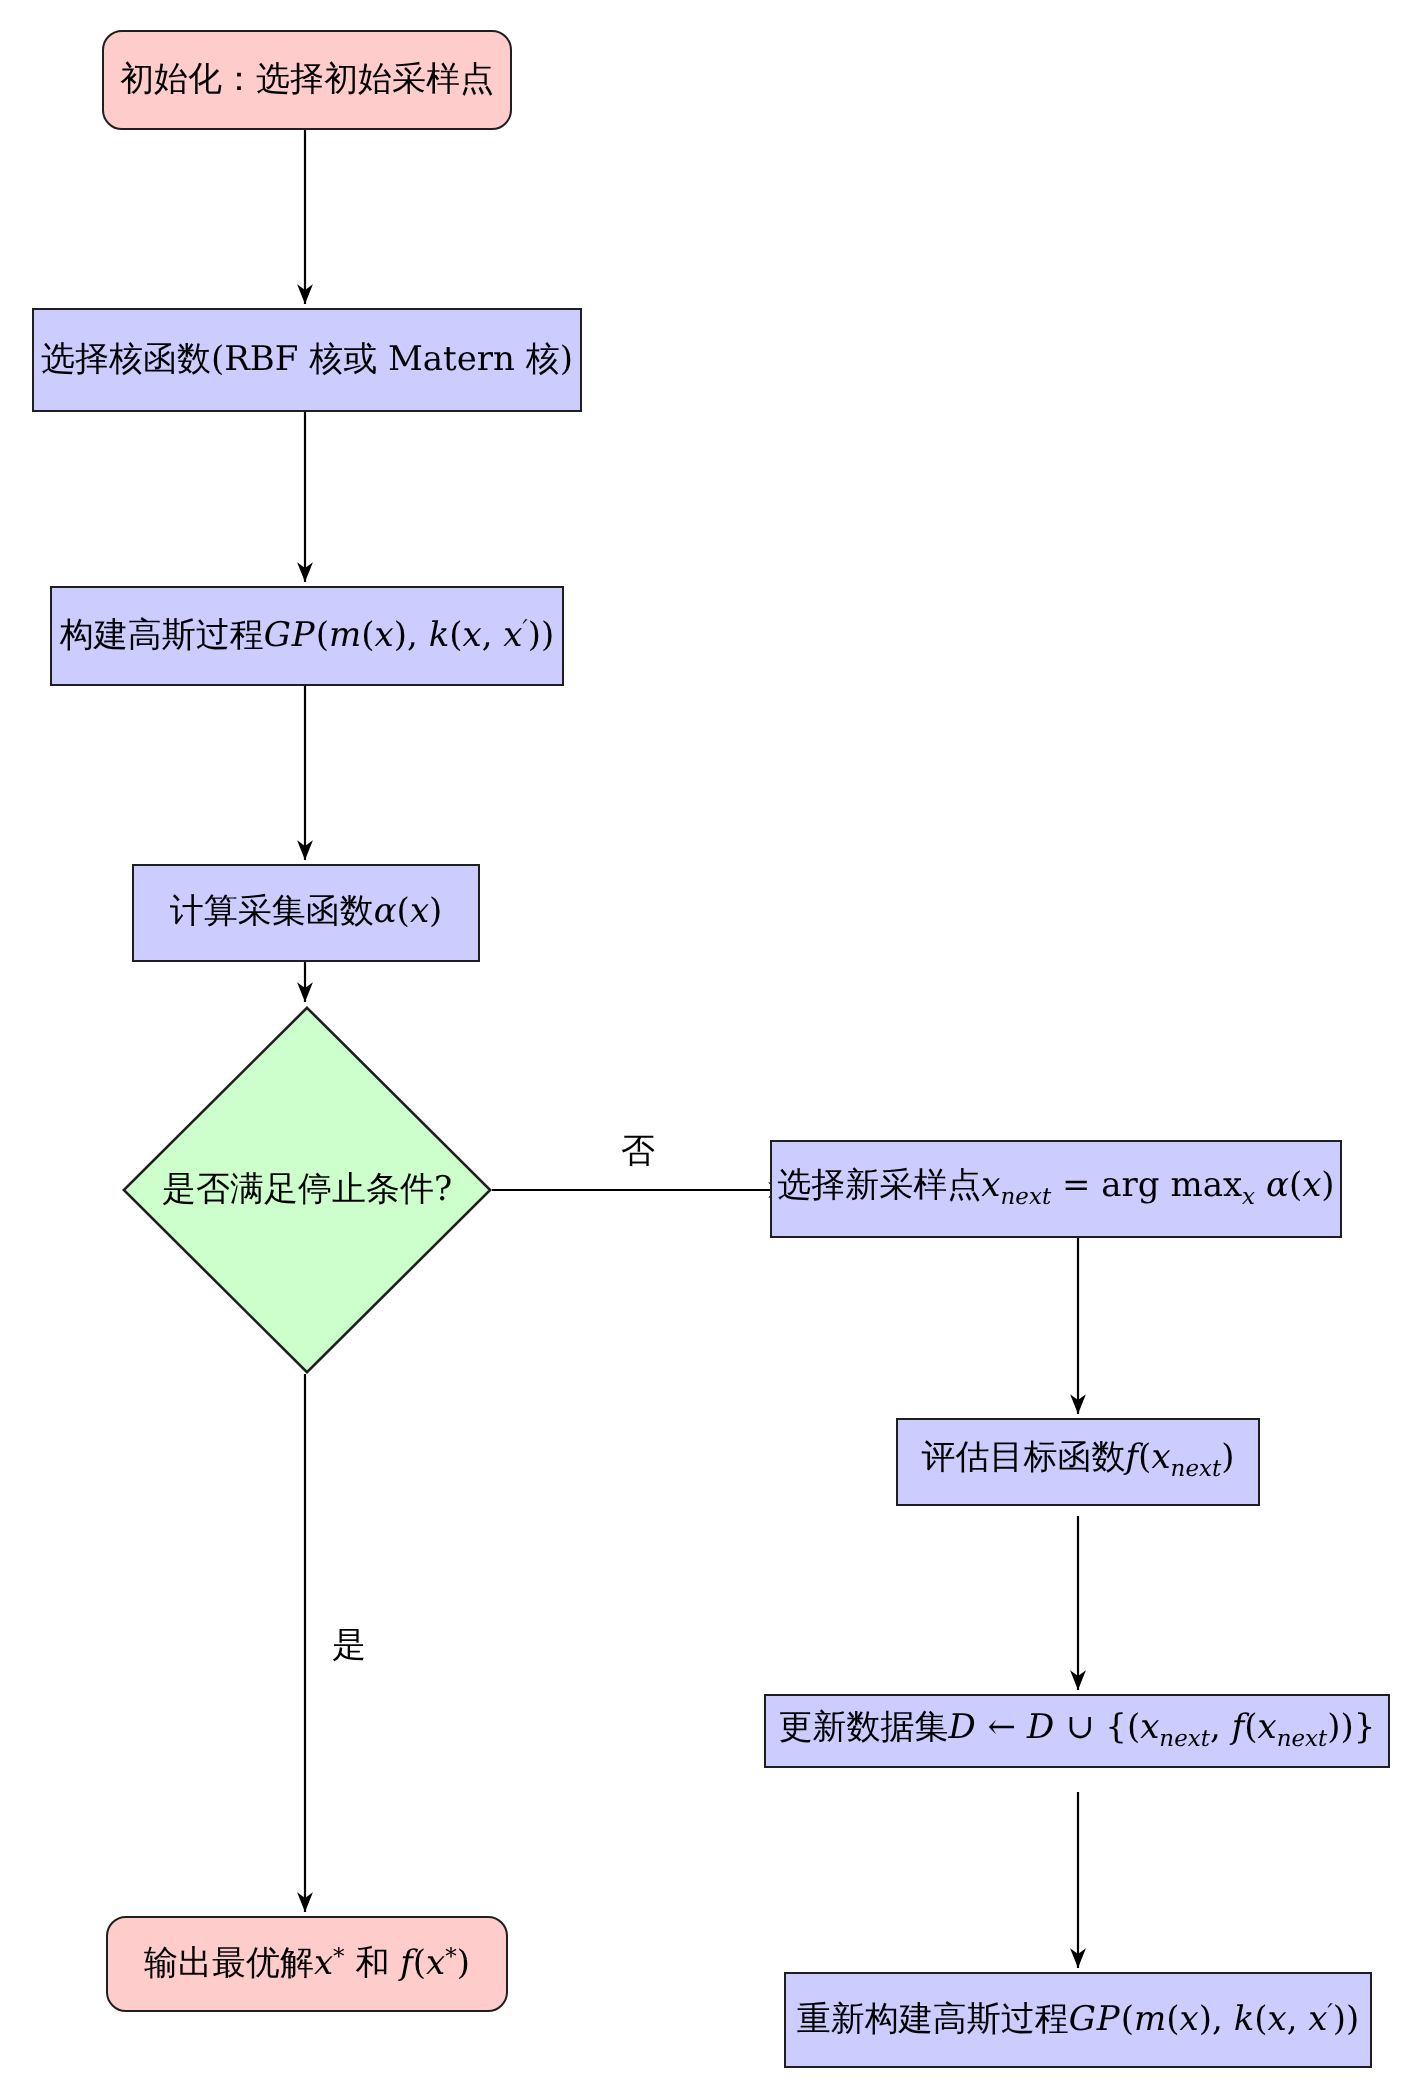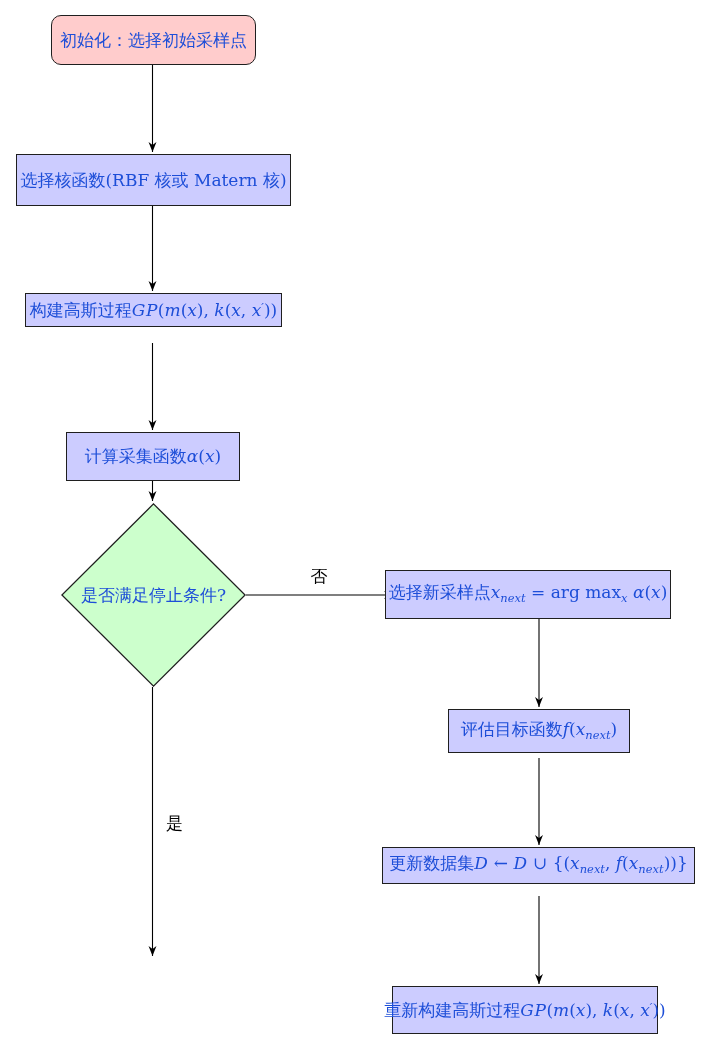--- a/index.html
+++ b/index.html
@@ -11,21 +11,21 @@
     overflow:hidden;
   }
   svg.edges { position:absolute; left:0; top:0; width:705px; height:1046px; pointer-events:none; }
   .edge { stroke:var(--arrow-color,#000); stroke-width:1.1; fill:none; }
   .arrowhead-path { fill:var(--arrow-color,#000); }
 
   .node {
     position:absolute; box-sizing:border-box;
     display:flex; align-items:center; justify-content:center;
     border:1.2px solid var(--border-color,#1f1f1f);
-    font-size:17px; color:#1d4ed8; white-space:nowrap;
+    font-size:17px; color:#000000; white-space:nowrap;
     line-height:1;
   }
   .terminator { border-radius:10px; background:var(--terminal-fill,#ffcccc); }
   .process    { background:var(--process-fill,#ccccff); }
   .decision   { border:none; background:transparent; }
   .decision .diamond-shape { position:absolute; left:0; top:0; width:100%; height:100%; }
   .decision .diamond-shape polygon { fill:var(--decision-fill,#ccffcc); stroke:var(--border-color,#1f1f1f); stroke-width:1.3; }
   .decision .node-text { position:relative; }
   .node-text { display:inline; }
 
@@ -61,21 +61,21 @@
   </svg>
 
   <div class="node terminator" style="left:51px; top:15px; width:205px; height:50px;">
     <span class="node-text"><span>初始化：选择初始采样点</span></span>
   </div>
 
   <div class="node process" style="left:16px; top:154px; width:275px; height:52px;">
     <span class="node-text"><span>选择核函数(RBF 核或 Matern 核)</span></span>
   </div>
 
-  <div class="node process" style="left:25px; top:293px; width:257px; height:34px;">
+  <div class="node process" style="left:25px; top:293px; width:257px; height:50px;">
     <span class="node-text"><span>构建高斯过程</span><span class="mscr">GP</span><span>(</span><span class="mi">m</span><span>(</span><span class="mi">x</span><span>), </span><span class="mi">k</span><span>(</span><span class="mi">x</span><span>, </span><span class="mi">x</span><span class="msup">′</span><span>))</span></span>
   </div>
 
   <div class="node decision" style="left:61px; top:503px; width:185px; height:184px;">
     <svg class="diamond-shape" viewBox="0 0 185 184" preserveAspectRatio="none">
       <polygon points="92.5,0.9 184.1,92 92.5,183.1 0.9,92"></polygon>
     </svg>
     <span class="node-text"><span>是否满足停止条件?</span></span>
   </div>
 
@@ -88,22 +88,25 @@
   </div>
 
   <div class="node process" style="left:448px; top:709px; width:182px; height:44px;">
     <span class="node-text"><span>评估目标函数</span><span class="mi">f</span><span>(</span><span class="mi">x</span><span class="msub">next</span><span>)</span></span>
   </div>
 
   <div class="node process" style="left:382px; top:847px; width:313px; height:37px;">
     <span class="node-text"><span>更新数据集</span><span class="mscr">D</span><span> ← </span><span class="mscr">D</span><span> ∪ {(</span><span class="mi">x</span><span class="msub">next</span><span>, </span><span class="mi">f</span><span>(</span><span class="mi">x</span><span class="msub">next</span><span>))}</span></span>
   </div>
 
-  <div class="node process" style="left:392px; top:986px; width:266px; height:48px;">
+  <div class="node process" style="left:392px; top:986px; width:294px; height:48px;">
     <span class="node-text"><span>重新构建高斯过程</span><span class="mscr">GP</span><span>(</span><span class="mi">m</span><span>(</span><span class="mi">x</span><span>), </span><span class="mi">k</span><span>(</span><span class="mi">x</span><span>, </span><span class="mi">x</span><span class="msup">′</span><span>))</span></span>
   </div>
 
+  <div class="node terminator" style="left:53px; top:958px; width:201px; height:48px;">
+    <span class="node-text"><span>输出最优解</span><span class="mi">x</span><span class="msup">*</span><span> 和 </span><span class="mi">f</span><span>(</span><span class="mi">x</span><span class="msup">*</span><span>)</span></span>
+  </div>
 
   <div class="edge-label" style="left:306px; top:567px; width:26px; text-align:center;">否</div>
 
   <div class="edge-label" style="left:166px; top:814px;">是</div>
 
 </div>
 
 </body></html>

